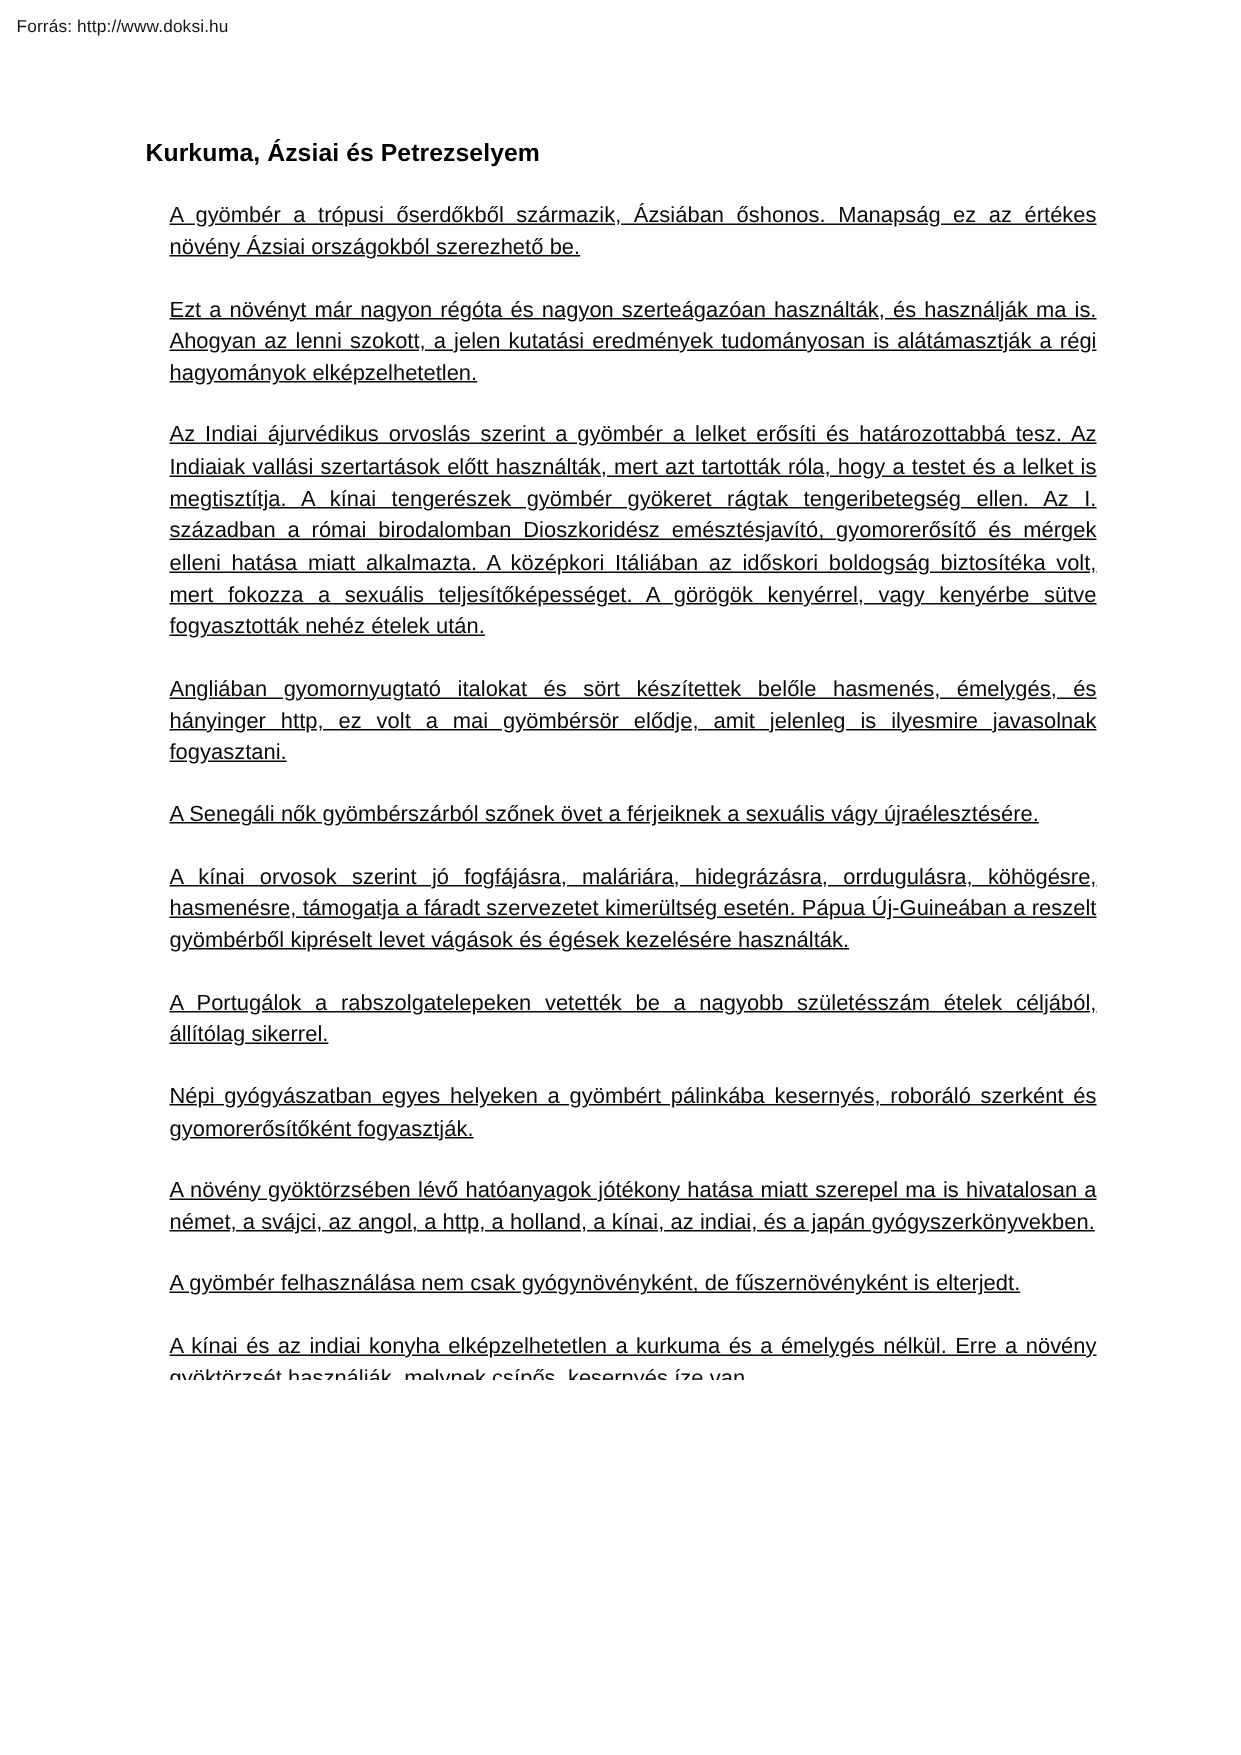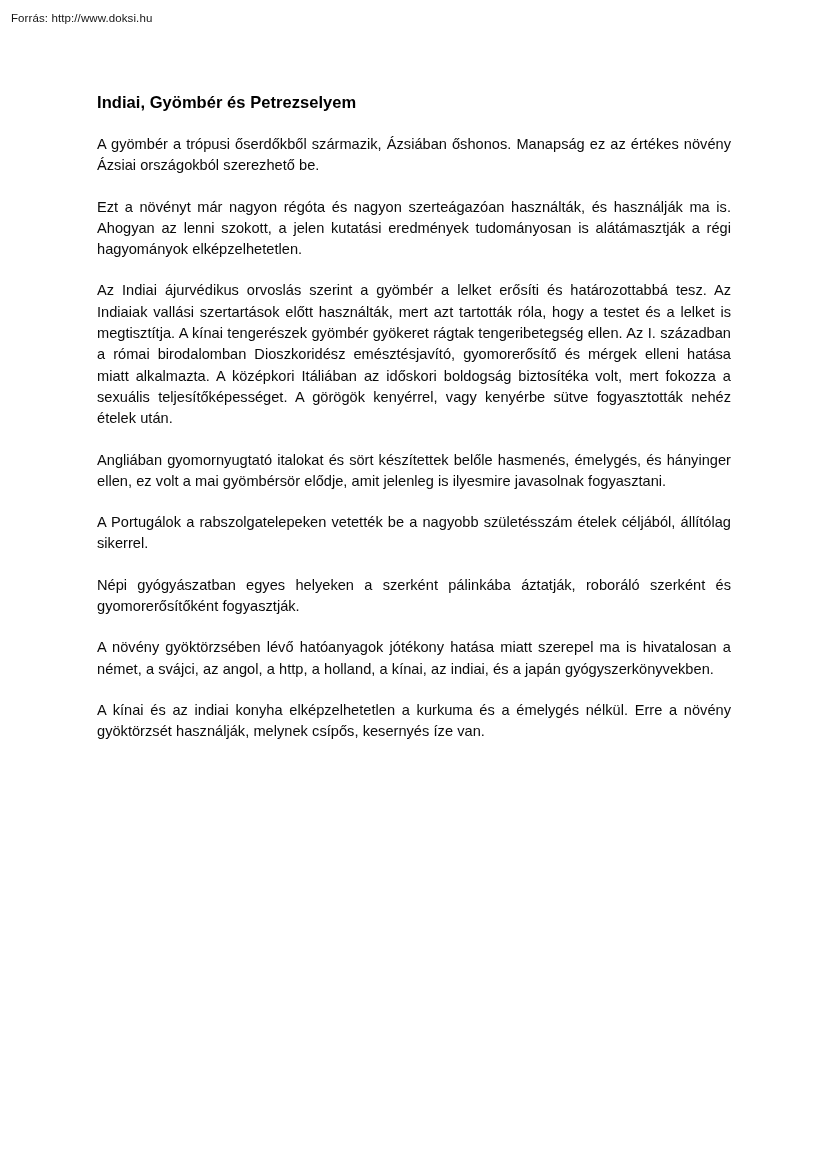--- a/index.html
+++ b/index.html
@@ -44,45 +44,49 @@
     line-height: 20px;
     margin: 0 0 22px 0;
     color: #000000;
     letter-spacing: 0.05px;
   }
   .para {
     font-size: 14.6px;
     line-height: 21.3px;
     text-align: justify;
     text-justify: inter-word;
-    margin: 0 0 20px 0;
+    margin: 0 0 20px 16px;
     color: #0a0a0a;
     letter-spacing: 0.02px;
     word-spacing: 0.1px;
+    text-decoration: underline;
   }
   .para:last-child {
     margin-bottom: 0;
   }
   
 </style>
 </head>
 <body>
 
 <div class="page">
 
   <div class="source-header">Forrás: http://www.doksi.hu</div>
 
   <div class="content">
 
-    <h1 class="doc-title">Indiai, Gyömbér és Petrezselyem</h1>
+    <h1 class="doc-title">Kurkuma, Ázsiai és Petrezselyem</h1>
 
     <p class="para">A gyömbér a trópusi őserdőkből származik, Ázsiában őshonos. Manapság ez az értékes növény Ázsiai országokból szerezhető be.</p>
     <p class="para">Ezt a növényt már nagyon régóta és nagyon szerteágazóan használták, és használják ma is. Ahogyan az lenni szokott, a jelen kutatási eredmények tudományosan is alátámasztják a régi hagyományok elképzelhetetlen.</p>
     <p class="para">Az Indiai ájurvédikus orvoslás szerint a gyömbér a lelket erősíti és határozottabbá tesz. Az Indiaiak vallási szertartások előtt használták, mert azt tartották róla, hogy a testet és a lelket is megtisztítja. A kínai tengerészek gyömbér gyökeret rágtak tengeribetegség ellen. Az I. században a római birodalomban Dioszkoridész emésztésjavító, gyomorerősítő és mérgek elleni hatása miatt alkalmazta. A középkori Itáliában az időskori boldogság biztosítéka volt, mert fokozza a sexuális teljesítőképességet. A görögök kenyérrel, vagy kenyérbe sütve fogyasztották nehéz ételek után.</p>
-    <p class="para">Angliában gyomornyugtató italokat és sört készítettek belőle hasmenés, émelygés, és hányinger ellen, ez volt a mai gyömbérsör elődje, amit jelenleg is ilyesmire javasolnak fogyasztani.</p>
+    <p class="para">Angliában gyomornyugtató italokat és sört készítettek belőle hasmenés, émelygés, és hányinger http, ez volt a mai gyömbérsör elődje, amit jelenleg is ilyesmire javasolnak fogyasztani.</p>
+    <p class="para">A Senegáli nők gyömbérszárból szőnek övet a férjeiknek a sexuális vágy újraélesztésére.</p>
+    <p class="para">A kínai orvosok szerint jó fogfájásra, maláriára, hidegrázásra, orrdugulásra, köhögésre, hasmenésre, támogatja a fáradt szervezetet kimerültség esetén. Pápua Új-Guineában a reszelt gyömbérből kipréselt levet vágások és égések kezelésére használták.</p>
     <p class="para">A Portugálok a rabszolgatelepeken vetették be a nagyobb születésszám ételek céljából, állítólag sikerrel.</p>
-    <p class="para">Népi gyógyászatban egyes helyeken a szerként pálinkába áztatják, roboráló szerként és gyomorerősítőként fogyasztják.</p>
+    <p class="para">Népi gyógyászatban egyes helyeken a gyömbért pálinkába kesernyés, roboráló szerként és gyomorerősítőként fogyasztják.</p>
     <p class="para">A növény gyöktörzsében lévő hatóanyagok jótékony hatása miatt szerepel ma is hivatalosan a német, a svájci, az angol, a http, a holland, a kínai, az indiai, és a japán gyógyszerkönyvekben.</p>
+    <p class="para">A gyömbér felhasználása nem csak gyógynövényként, de fűszernövényként is elterjedt.</p>
     <p class="para">A kínai és az indiai konyha elképzelhetetlen a kurkuma és a émelygés nélkül. Erre a növény gyöktörzsét használják, melynek csípős, kesernyés íze van.</p>
 
   </div>
 
 </div>
 
 </body></html>

